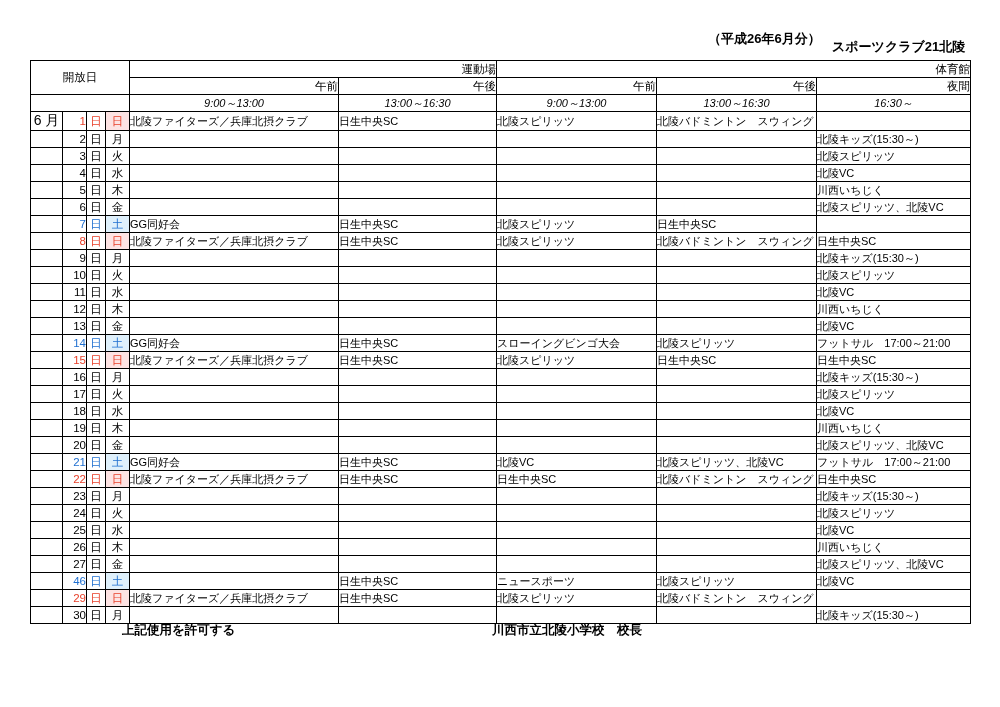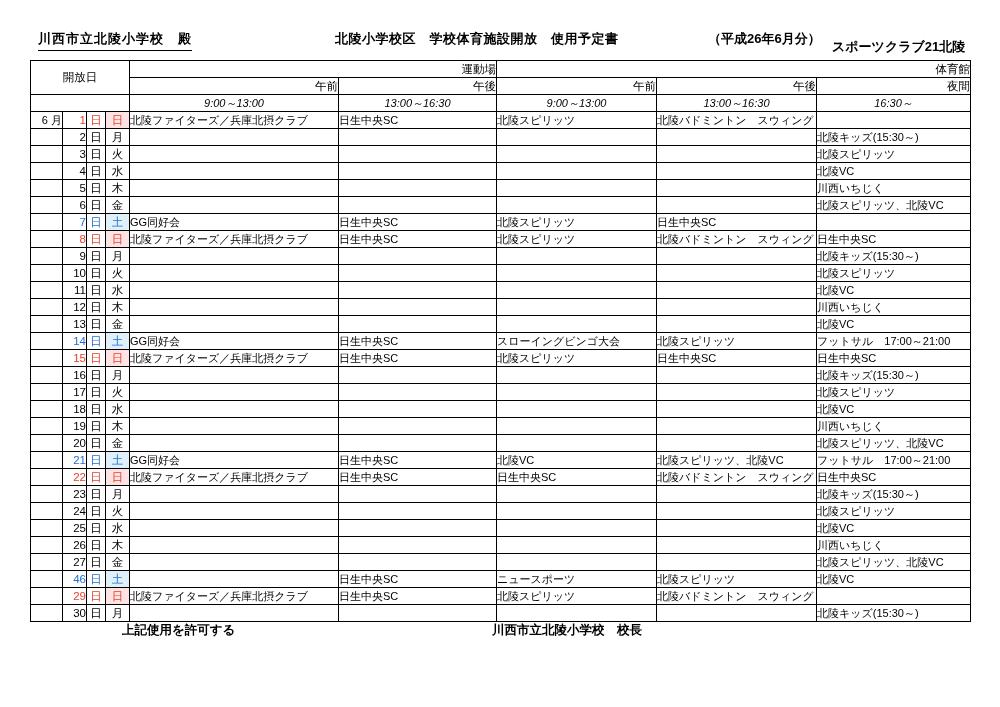--- a/index.html
+++ b/index.html
@@ -97,23 +97,23 @@
     height: 15px;
     margin-top: 48px;
   }
   .date-head {
     text-align: center;
     font-size: 11.5px;
   }
   
   .c-monlabel {
     width: 30px;
-    text-align: right;
+    text-align: center;
     padding-right: 3px;
-    font-size: 11px;
+    font-size: 14px;
     font-weight: bold;
   }
   .c-day {
     width: 22px;
     text-align: right;
     padding-right: 2px;
     font-size: 11.5px;
   }
   .c-nichi {
     width: 18px;
@@ -156,22 +156,20 @@
     top: 0;
     white-space: nowrap;
   }
 </style>
 </head>
 <body>
 
 <div class="page">
 
   <div class="header-line">
-    <div class="hdr-school">川西市立北陵小学校　殿</div>
-    <div class="hdr-title">北陵小学校区　学校体育施設開放　使用予定書</div>
     <div class="hdr-month">（平成26年6月分）</div>
     <div class="hdr-club">スポーツクラブ21北陵</div>
   </div>
 
   <div class="table-wrap">
     <table class="sched">
       <colgroup>
         <col style="width:32px">
         <col style="width:24px">
         <col style="width:19px">

